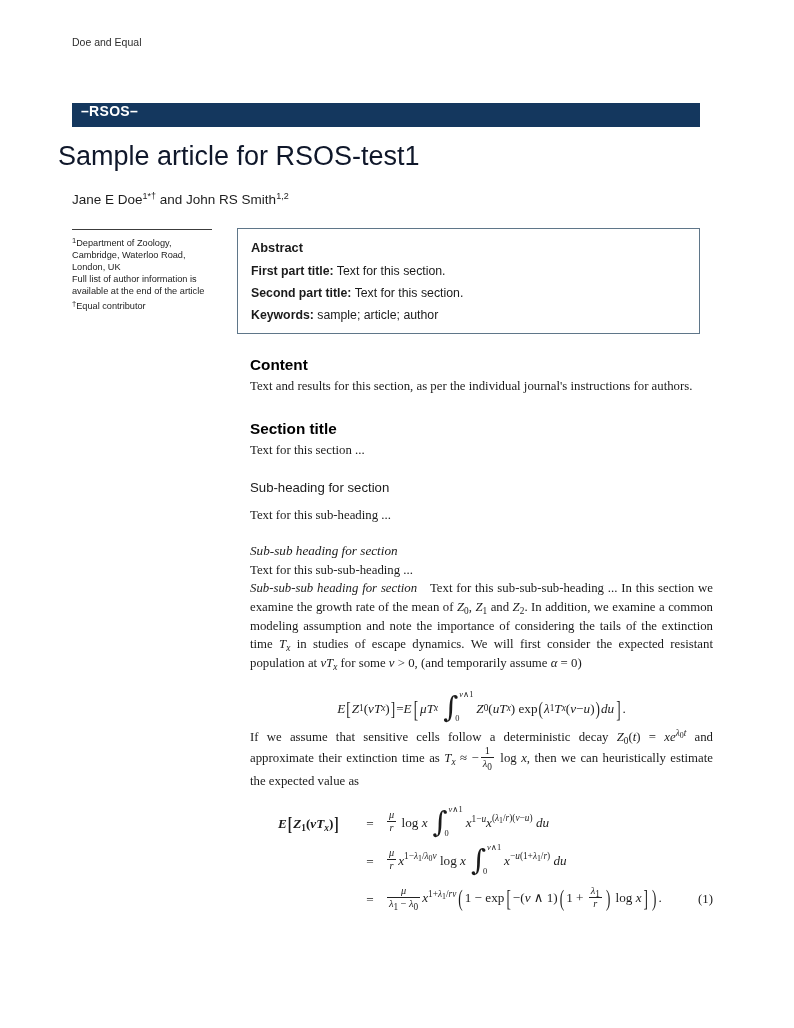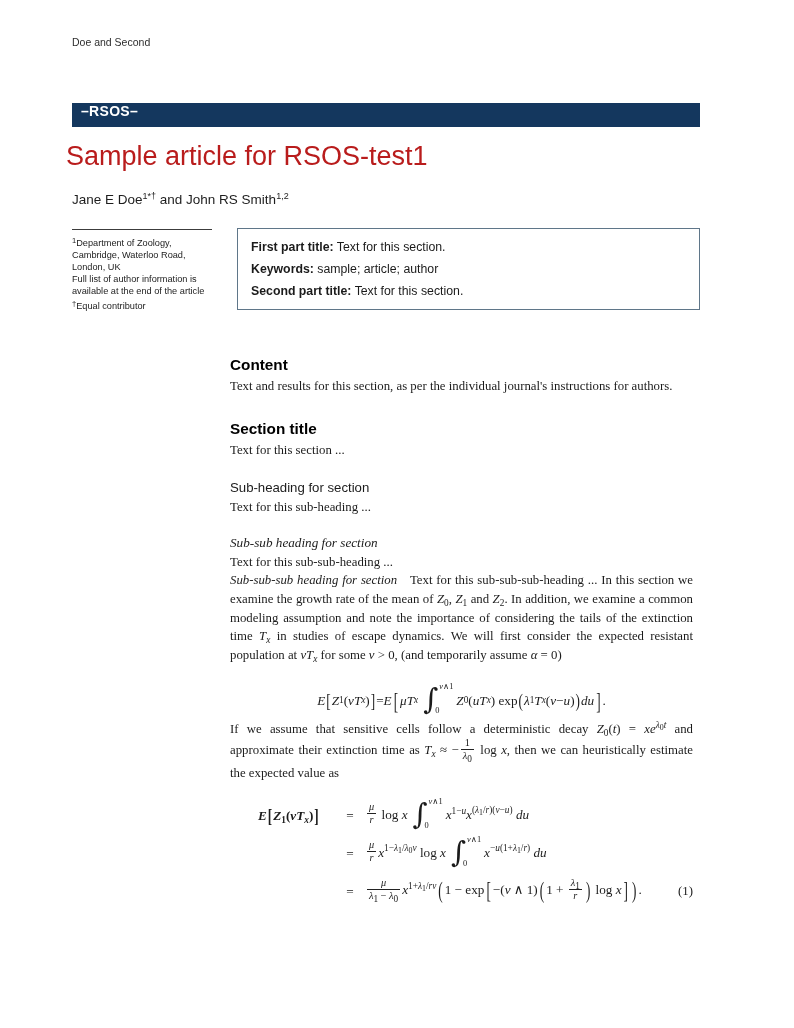--- a/index.html
+++ b/index.html
@@ -7,50 +7,50 @@
         font-family:"Liberation Serif",serif;color:#1b1b1b;overflow:hidden;}
 
   .running-head{position:absolute;left:72px;top:36px;
         font-family:"Liberation Sans",sans-serif;font-size:10.5px;color:#2e2e2e;}
 
   .banner{position:absolute;left:72px;top:103px;width:628px;height:24px;
         background:#14375E;color:#ffffff;display:flex;align-items:flex-start;
         font-family:"Liberation Sans",sans-serif;font-weight:bold;font-size:14px;
         padding-left:9px;box-sizing:border-box;letter-spacing:.3px;}
 
-  .title{position:absolute;left:66px;top:141px;margin:0;
-        font-family:"Liberation Sans",sans-serif;font-weight:400;font-size:27px;color:#b91c1c;}
+  .title{position:absolute;left:58px;top:141px;margin:0;
+        font-family:"Liberation Sans",sans-serif;font-weight:400;font-size:27px;color:#0f172a;}
 
   .authors{position:absolute;left:72px;top:191px;
         font-family:"Liberation Sans",sans-serif;font-size:13.5px;color:#1d1d1d;}
   .authors sup{font-size:9px;vertical-align:5px;}
 
   .sidebar{position:absolute;left:72px;top:229px;width:140px;
         font-family:"Liberation Sans",sans-serif;font-size:9.2px;line-height:11.9px;
         color:#222;border-top:1.2px solid #3c3c3c;padding-top:5px;}
   .sidebar p{margin:0;}
   .sidebar sup{font-size:7.5px;vertical-align:3px;}
 
   .abstract{position:absolute;left:237px;top:228px;width:463px;box-sizing:border-box;
         border:1.3px solid #5f7689;padding:11px 13px 10px;
         font-family:"Liberation Sans",sans-serif;font-size:12.3px;color:#1b1b1b;}
   .abstract .abs-heading{font-weight:bold;font-size:12.8px;margin:0 0 9px;}
   .abstract p{margin:0 0 7px;line-height:15px;}
   .abstract p:last-child{margin-bottom:0;}
   .abstract b{font-weight:bold;}
 
-  .main{position:absolute;left:230px;top:356px;width:463px;
+  .main{position:absolute;left:250px;top:356px;width:463px;
         font-size:12.8px;line-height:18.6px;text-align:justify;}
   .main p{margin:0;}
   .h-main{font-family:"Liberation Sans",sans-serif;font-weight:bold;font-size:15.3px;
         margin:0 0 3px;text-align:left;color:#000;line-height:18px;}
   .mt24{margin-top:24px;} .mt20{margin-top:20px;} .mt17{margin-top:17px;}
   .mt13{margin-top:13px;} .mt12{margin-top:12px;} .mt3{margin-top:3px;} .mt2{margin-top:2px;}
   .h-sub{font-family:"Liberation Sans",sans-serif;font-weight:400;font-size:13.2px;
-        margin-bottom:2px;text-align:left;line-height:17px;}
+        margin-bottom:10px;text-align:left;line-height:17px;}
   .h-subsub{font-style:italic;font-size:13.2px;margin-bottom:2px;text-align:left;line-height:17px;}
 
   .main sup{font-size:9.3px;vertical-align:5px;line-height:0;}
   .main sub{font-size:9.3px;vertical-align:-3px;line-height:0;}
   .main sup sub{font-size:85%;vertical-align:-1.5px;}
   .main sup i, .main sub i{letter-spacing:0;}
 
   .frac{display:inline-flex;flex-direction:column;text-align:center;vertical-align:middle;
         font-size:10.3px;line-height:1.15;margin:0 2px;position:relative;top:-1.5px;}
   .frac .num{display:block;border-bottom:1px solid #222;padding:0 2px;}
@@ -75,40 +75,41 @@
   .eqn-lhs{width:105px;padding-left:28px;box-sizing:border-box;white-space:nowrap;font-weight:bold;}
   .eqn-rel{width:30px;text-align:center;}
   .eqn-rhs{white-space:nowrap;}
   .eqn-num{margin-left:auto;font-size:12.8px;}
 </style>
 </head>
 <body>
 
 <div class="page">
 
-  <div class="running-head">Doe and Second</div>
+  <div class="running-head">Doe and Equal</div>
 
   <div class="banner">
     <span>–RSOS–</span>
   </div>
 
   <h1 class="title">Sample article for RSOS-test1</h1>
 
   <div class="authors">Jane E Doe<sup>1*†</sup> and John RS Smith<sup>1,2</sup></div>
 
   <aside class="sidebar">
     <p><sup>1</sup>Department of Zoology, Cambridge, Waterloo Road, London, UK</p>
     <p>Full list of author information is available at the end of the article</p>
     <p><sup>†</sup>Equal contributor</p>
   </aside>
 
   <section class="abstract">
+    <div class="abs-heading">Abstract</div>
     <p><b>First part title:</b><span> Text for this section.</span></p>
+    <p><b>Second part title:</b><span> Text for this section.</span></p>
     <p><b>Keywords:</b><span> sample; article; author</span></p>
-    <p><b>Second part title:</b><span> Text for this section.</span></p>
   </section>
 
   <main class="main">
     <div class="h-main">Content</div>
     <p class="mt3">Text and results for this section, as per the individual journal's instructions for authors.</p>
 
     <div class="h-main mt24">Section title</div>
     <p class="mt3">Text for this section ...</p>
 
     <div class="h-sub mt20">Sub-heading for section</div>

